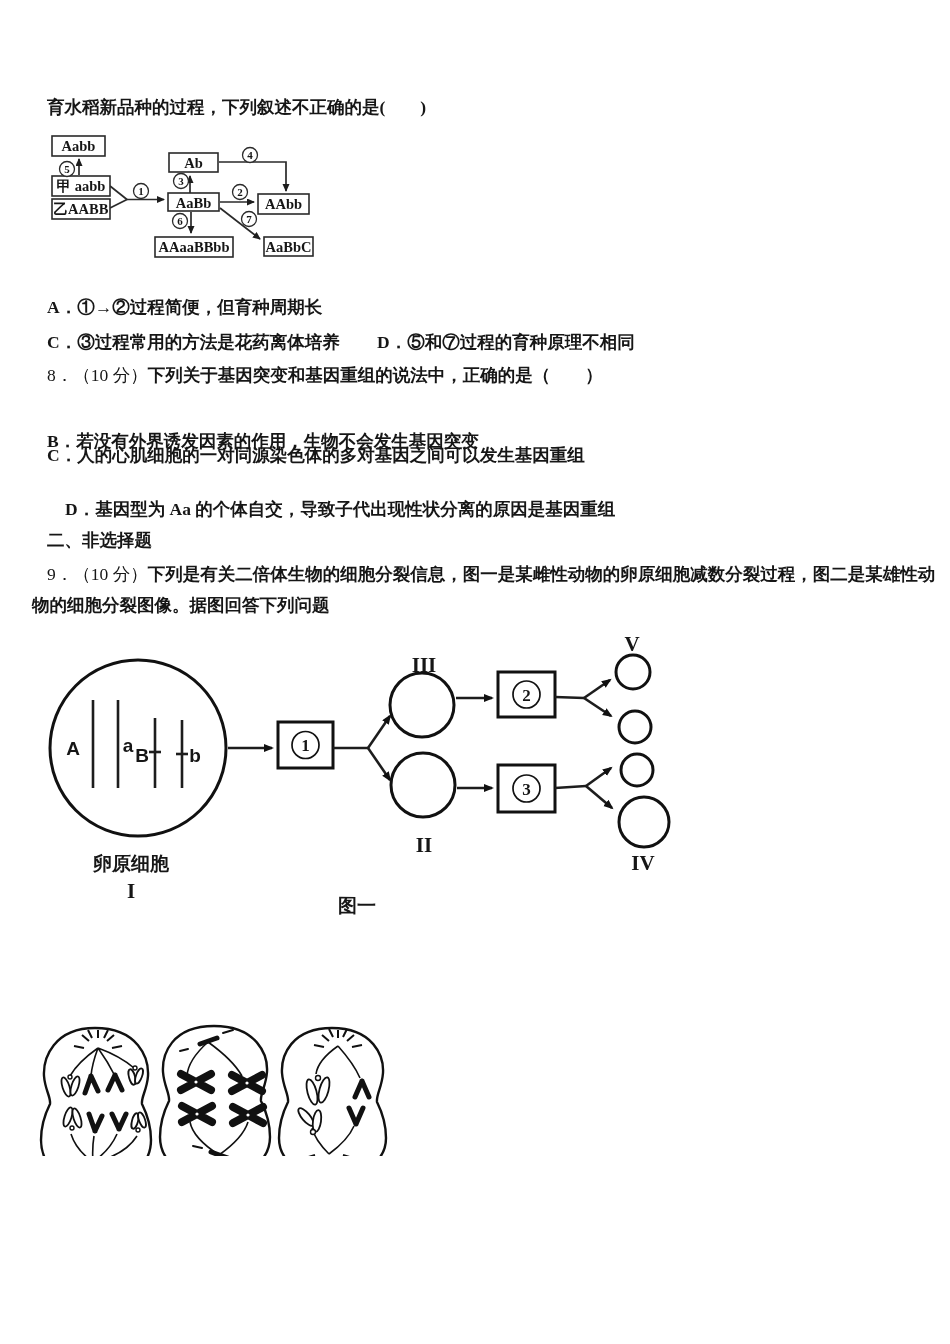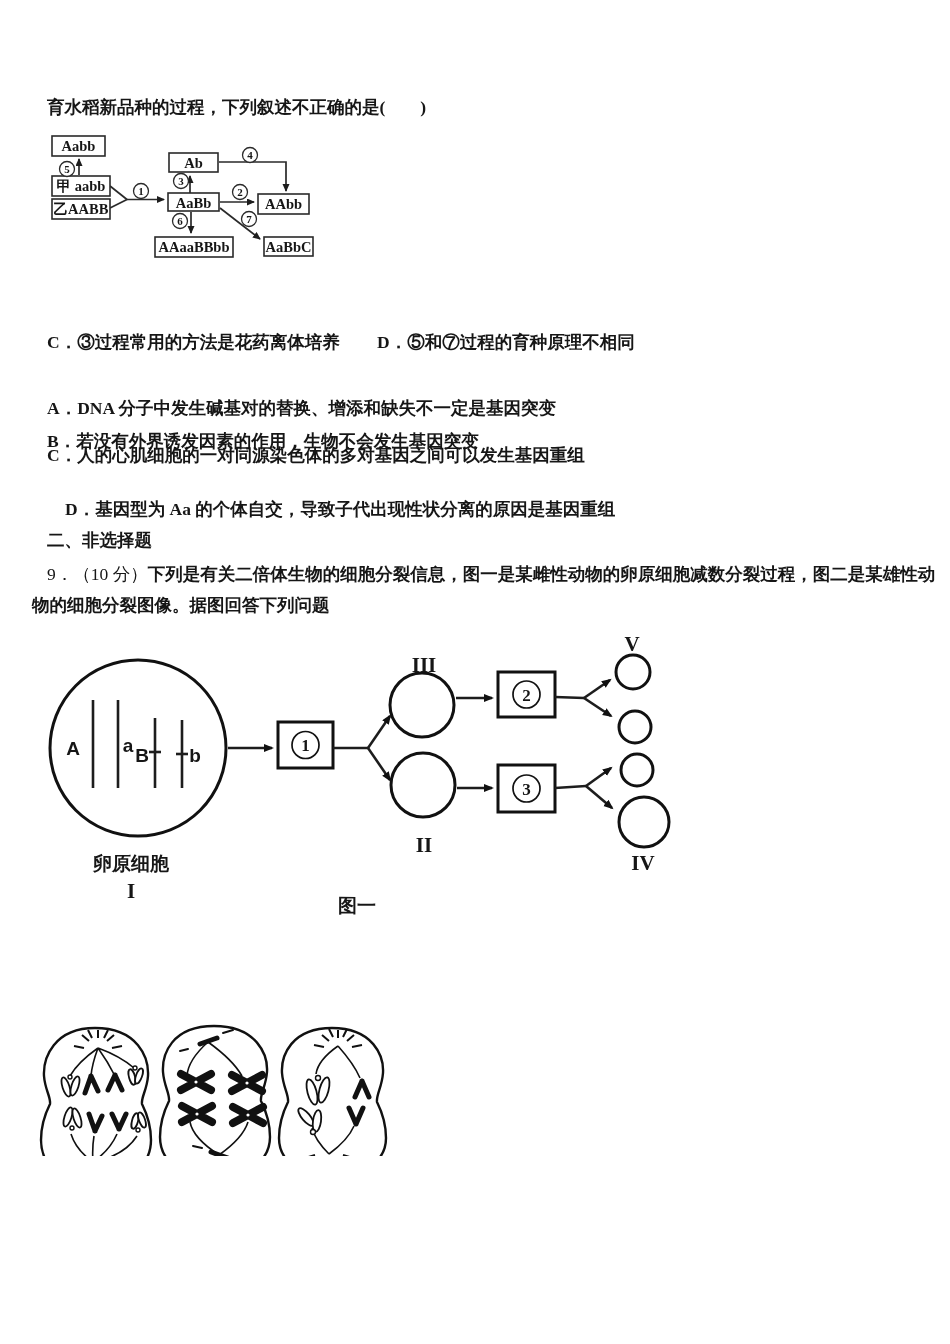--- a/index.html
+++ b/index.html
@@ -116,24 +116,27 @@
     <g>
       <circle class="stc" cx="180" cy="221" r="7.5"></circle>
       <text class="stt" x="180" y="225">6</text>
     </g>
     <g>
       <circle class="stc" cx="249" cy="219" r="7.5"></circle>
       <text class="stt" x="249" y="223">7</text>
     </g>
   </svg>
 
+  <div class="t b" style="left:47px;top:296px">A．①→②过程简便，但育种周期长</div>
   <div class="t b" style="left:377px;top:331px">D．⑤和⑦过程的育种原理不相同</div>
   <div class="t b" style="left:47px;top:331px">C．③过程常用的方法是花药离体培养</div>
 
-  <div class="t b" style="left:47px;top:397px">A．DNA 分子中发生碱基对的替换、增添和缺失不一定是基因突变</div>
+  <div class="t" style="left:47px;top:364px">
+    <span class="n">8．</span><span class="n">（10 分）</span><span class="b">下列关于基因突变和基因重组的说法中，正确的是（　　）</span>
+  </div>
   <div class="t b" style="left:47px;top:430px">B．若没有外界诱发因素的作用，生物不会发生基因突变</div>
   <div class="t b" style="left:47px;top:444px">C．人的心肌细胞的一对同源染色体的多对基因之间可以发生基因重组</div>
   <div class="t b" style="left:65px;top:498px">D．基因型为 Aa 的个体自交，导致子代出现性状分离的原因是基因重组</div>
 
   <div class="t b" style="left:47px;top:529px">二、非选择题</div>
 
   <div class="t" style="left:47px;top:563px">
     <span class="n">9．</span><span class="n">（10 分）</span><span class="b">下列是有关二倍体生物的细胞分裂信息，图一是某雌性动物的卵原细胞减数分裂过程，图二是某雄性动</span>
   </div>
   <div class="t b" style="left:32px;top:594px">物的细胞分裂图像。据图回答下列问题</div>

